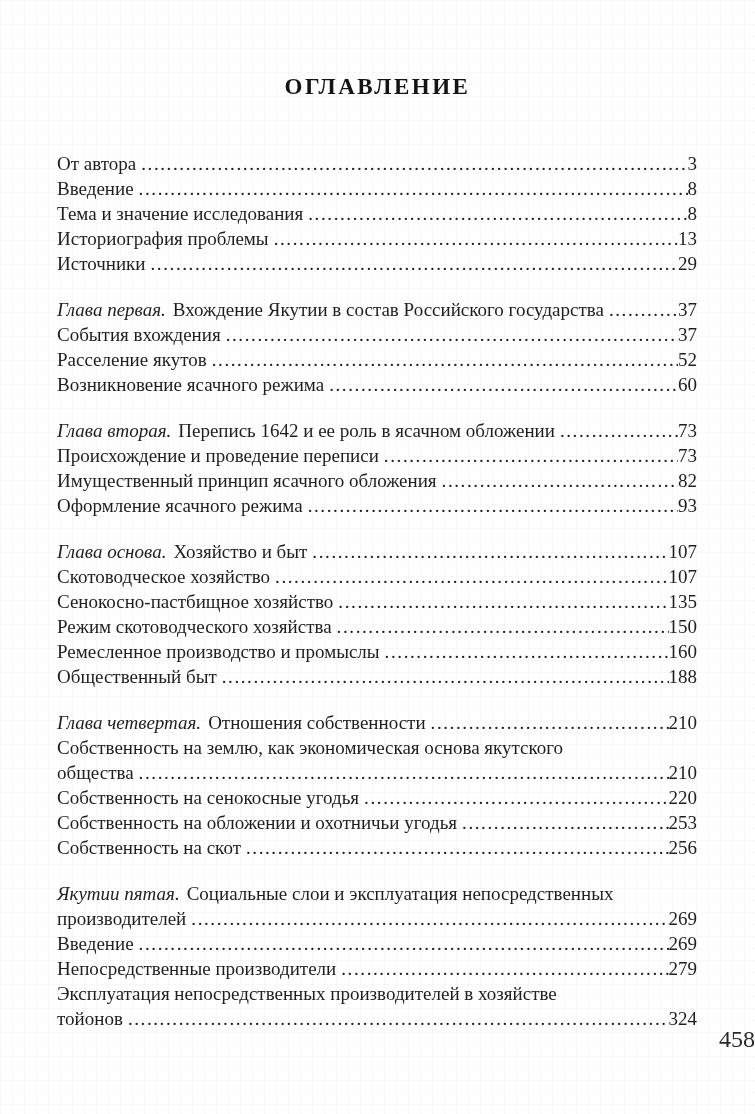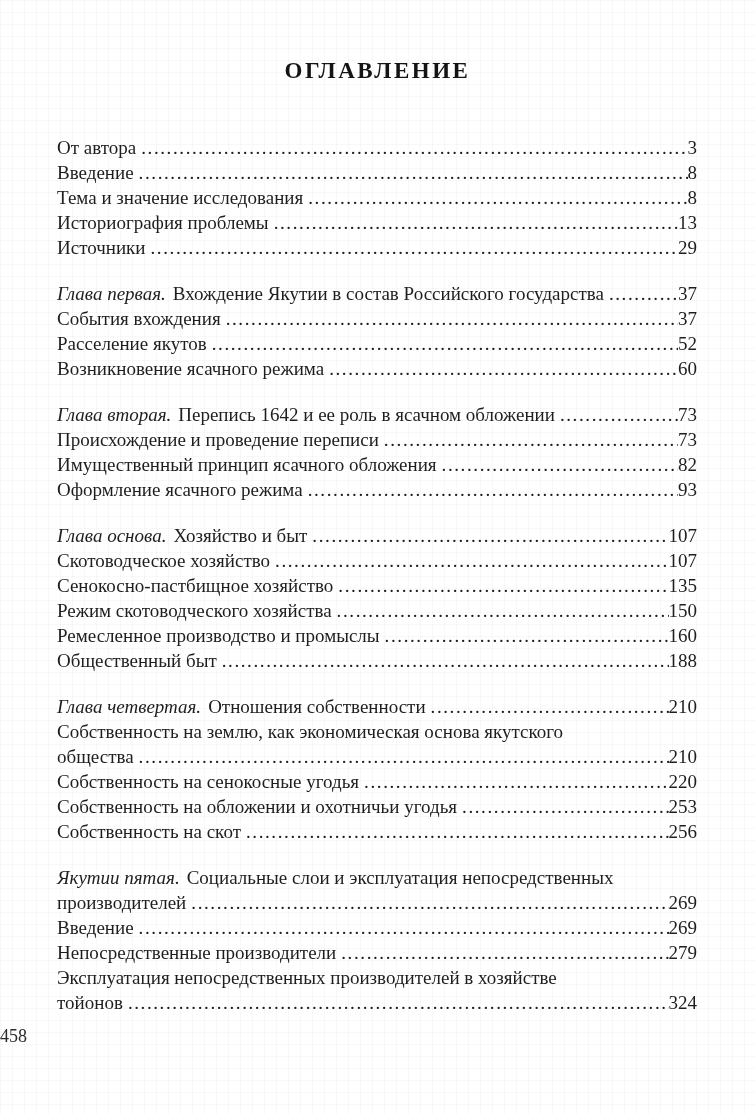--- a/index.html
+++ b/index.html
@@ -16,21 +16,21 @@
     
     background-image:
       linear-gradient(to right, rgba(160,160,170,0.07) 1px, transparent 1px),
       linear-gradient(to bottom, rgba(160,160,170,0.07) 1px, transparent 1px);
     background-size: 12px 12px;
     font-family: "Liberation Serif", "DejaVu Serif", serif;
     color: #1e1e1e;
     overflow: hidden;
   }
   .title {
-    margin: 0;
+    margin: 16px;
     padding-top: 58px;
     text-align: center;
     font-size: 23px;
     font-weight: bold;
     letter-spacing: 2.5px;
     color: #141414;
   }
   .toc {
     margin: 51px 58px 0 57px;
     font-size: 19px;
@@ -59,22 +59,22 @@
   .dot-leader::before {
     content: "......................................................................................................................................................................................";
     letter-spacing: 1.6px;
   }
   .entry-page { flex: 0 0 auto; }
   .footer {
     position: absolute;
     left: 0;
     right: 0;
     top: 1026px;
-    text-align: left;
-    font-size: 18px;
+    text-align: right;
+    font-size: 24px;
     color: #2a2a2a;
   }
 </style>
 </head>
 <body>
 
 <div class="page">
   <h1 class="title">ОГЛАВЛЕНИЕ</h1>
 
   <div class="toc" id="toc">

